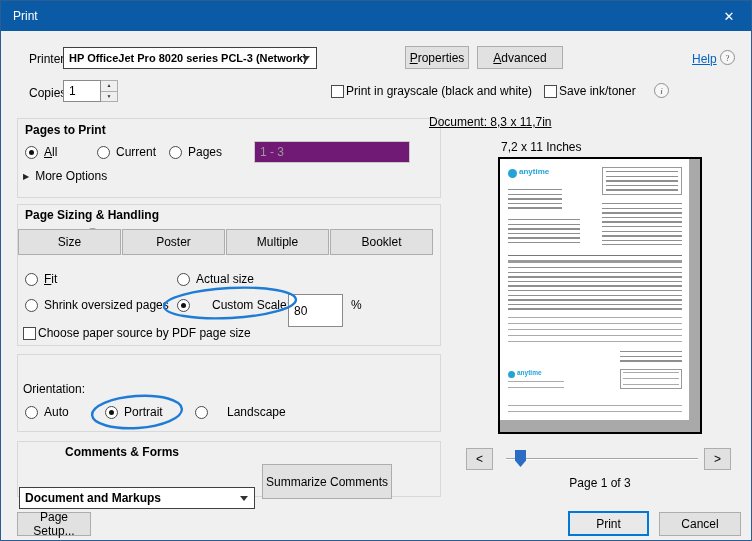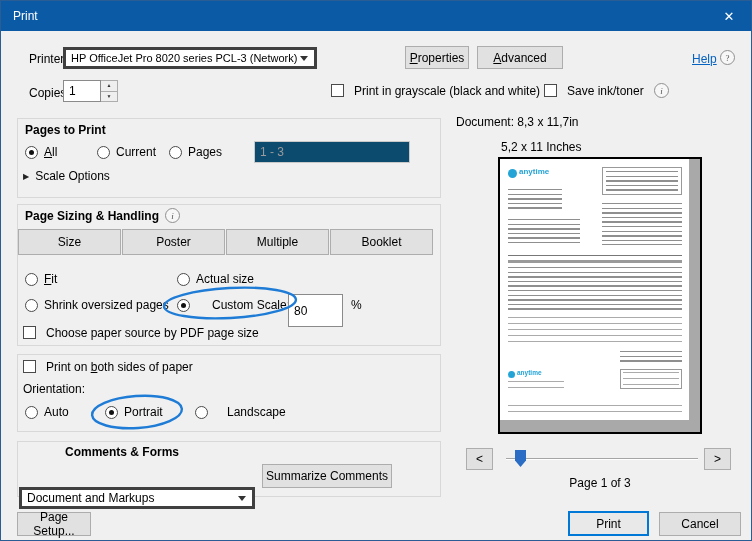--- a/index.html
+++ b/index.html
@@ -8,37 +8,37 @@
   .dialog { position:relative; width:752px; height:541px; background:#f0f0f0; border:1px solid #2a5d93; overflow:hidden; }
   .abs { position:absolute; }
 
   
   .titlebar { position:absolute; left:0; top:0; right:0; height:30px; background:#0a5aa5; color:#fff; display:flex; align-items:center; padding-left:12px; font-size:12px; }
   .closebox { margin-left:auto; width:44px; height:30px; display:flex; align-items:center; justify-content:center; font-size:13px; cursor:default; }
 
   
   button.btn { display:inline-flex; align-items:center; justify-content:center; background:#e1e1e1; border:1px solid #adadad; font-family:inherit; font-size:12px; color:#000; padding:0; }
   button.btn.default { border:2px solid #0078d7; background:#e9e9e9; }
-  .combo { background:#fff; border:3px solid #404040; display:flex; align-items:center; padding:0 20px 0 5px; position:relative; overflow:hidden; white-space:nowrap; }
+  .combo { background:#fff; border:1px solid #404040; display:flex; align-items:center; padding:0 20px 0 5px; position:relative; overflow:hidden; white-space:nowrap;font-weight:bold; }
   .combo .caret { position:absolute; right:6px; top:50%; margin-top:-2px; width:0; height:0; border-left:4px solid transparent; border-right:4px solid transparent; border-top:5px solid #333; }
   input.tinput { background:#fff; border:1px solid #8a8a8a; font-family:inherit; font-size:12px; padding:0 5px; }
-  input.tinput.dim { color:#9a9a9a; border-color:#c9c9c9; background:#0c4a6e; }
+  input.tinput.dim { color:#9a9a9a; border-color:#c9c9c9; background:#701a75; }
   .stepper { display:flex; flex-direction:column; width:17px; height:22px; }
   .stepper button { flex:1; font-size:5px; line-height:1; color:#333; background:#efefef; border:1px solid #adadad; border-left:none; font-family:inherit; padding:0; }
   .stepper button + button { border-top:none; }
 
   .groupbox { border:1px solid #d8d8d8; }
   .heading { font-weight:bold; display:flex; align-items:center; gap:6px; }
   .icircle { width:15px; height:15px; border:1px solid #8f8f8f; border-radius:50%; display:inline-flex; align-items:center; justify-content:center; font-size:9px; color:#555; font-family:"Liberation Serif",serif; font-style:italic; background:#f7f7f7; }
   .link { color:#0563c1; text-decoration:underline; }
 
   .radio { display:flex; align-items:center; gap:6px; cursor:default; }
   .radio .c { width:13px; height:13px; border:1px solid #4a4a4a; border-radius:50%; background:#fff; position:relative; flex:0 0 13px; }
   .radio.on .c::after { content:""; position:absolute; left:3px; top:3px; width:5px; height:5px; border-radius:50%; background:#111; }
-  .check { display:flex; align-items:flex-start; gap:10px; cursor:default; }
+  .check { display:flex; align-items:flex-end; gap:2px; cursor:default; }
   .check .b { width:13px; height:13px; border:1px solid #4a4a4a; background:#fff; flex:0 0 13px; }
 
   .expand-tri { font-size:8px; margin-right:6px; color:#222; }
 
   
   .pframe { position:absolute; left:497px; top:156px; width:204px; height:277px; border:2px solid #000; background:#fff; }
   .gstrip { position:absolute; background:#a9a9a9; }
   .lines { background:repeating-linear-gradient(to bottom,#8f8f8f 0,#8f8f8f 1.4px,transparent 1.4px,transparent 4.6px); }
   .lines-lt { background:repeating-linear-gradient(to bottom,#ababab 0,#ababab 1.3px,transparent 1.3px,transparent 6px); }
   .pbox { border:1px solid #999; position:absolute; }
@@ -98,25 +98,25 @@
     <span class="c"></span>
     <span>Current</span>
   </label>
   <label class="radio abs" style="left:168px;top:144px;">
     <span class="c"></span>
     <span>Pages</span>
   </label>
   <input class="tinput dim abs" style="left: 253px; top: 140px; width: 156px; height: 22px;" value="1 - 3">
   <div class="abs" style="left:22px;top:168px;display:flex;align-items:center;">
     <span class="expand-tri">▶</span>
-    <span>Scale Options</span>
+    <span>More Options</span>
   </div>
 
   <div class="groupbox abs" style="left:16px;top:203px;width:424px;height:142px;"></div>
-  <div class="heading abs" style="left:24px;top:207px;">
+  <div class="heading abs" style="left:24px;top:207px;flex-direction:column;">
     <span>Page Sizing &amp; Handling</span>
     <span class="icircle" style="font-weight:normal;">i</span>
   </div>
   <button class="btn abs" style="left:17px;top:228px;width:103px;height:26px;">Size</button>
   <button class="btn abs" style="left:121px;top:228px;width:103px;height:26px;">Poster</button>
   <button class="btn abs" style="left:225px;top:228px;width:103px;height:26px;">Multiple</button>
   <button class="btn abs" style="left:329px;top:228px;width:103px;height:26px;">Booklet</button>
   <label class="radio abs" style="left:24px;top:271px;">
     <span class="c"></span>
     <span><u>F</u>it</span>
@@ -134,24 +134,20 @@
     <span>Custom Scale:</span>
   </label>
   <input class="tinput abs" style="left: 287px; top: 293px; width: 55px; height: 33px;" value="80">
   <span class="abs" style="left:350px;top:297px;">%</span>
   <label class="check abs" style="left:22px;top:325px;">
     <span class="b"></span>
     <span>Choose paper source by PDF page size</span>
   </label>
 
   <div class="groupbox abs" style="left:16px;top:353px;width:424px;height:78px;"></div>
-  <label class="check abs" style="left:22px;top:359px;">
-    <span class="b"></span>
-    <span>Print on <u>b</u>oth sides of paper</span>
-  </label>
   <span class="abs" style="left:22px;top:381px;">Orientation:</span>
   <label class="radio abs" style="left:24px;top:404px;">
     <span class="c"></span>
     <span>Auto</span>
   </label>
   <label class="radio on abs" style="left:104px;top:404px;">
     <span class="c"></span>
     <span>Portrait</span>
   </label>
   <label class="radio abs" style="left:194px;top:404px;gap:19px;">
@@ -160,24 +156,24 @@
   </label>
 
   <div class="groupbox abs" style="left:16px;top:440px;width:424px;height:56px;"></div>
   <div class="heading abs" style="left:24px;top:444px;margin-left:40px;">
     <span>Comments &amp; Forms</span>
   </div>
   <div class="combo abs" style="left:18px;top:464px;width:236px;height:22px;">
     <span>Document and Markups</span>
     <span class="caret"></span>
   </div>
-  <button class="btn abs" style="left:261px;top:463px;width:130px;height:24px;">Summarize Comments</button>
-
-  <span class="abs" style="left:455px;top:114px;">Document: 8,3 x 11,7in</span>
-  <span class="abs" style="left:500px;top:139px;">5,2 x 11 Inches</span>
+  <button class="btn abs" style="left:261px;top:463px;width:130px;height:35px;">Summarize Comments</button>
+
+  <span class="abs" style="left:428px;top:114px;text-decoration:underline;">Document: 8,3 x 11,7in</span>
+  <span class="abs" style="left:500px;top:139px;">7,2 x 11 Inches</span>
 
   <div class="pframe">
     <div class="gstrip" style="right:0;top:0;bottom:0;width:11px;"></div>
     <div class="gstrip" style="left:0;right:0;bottom:0;height:12px;"></div>
 
     <div class="abs" style="left: 8px; top: 10px; width: 9px; height: 9px; border-radius: 50%; background-color: rgb(35, 163, 214);"></div>
     <span class="abs" style="left: 19px; top: 8px; font-size: 8px; font-weight: bold; color: rgb(35, 163, 214);">anytime</span>
     <div class="pbox" style="left:102px;top:8px;width:80px;height:28px;">
       <div class="lines" style="position:absolute;inset:3px;"></div>
     </div>

